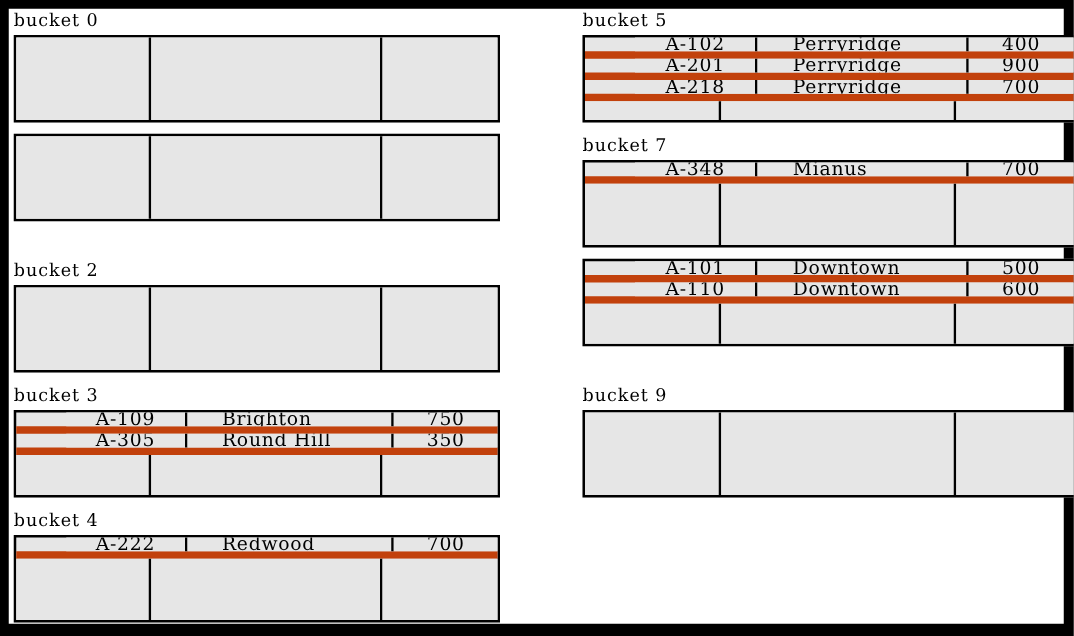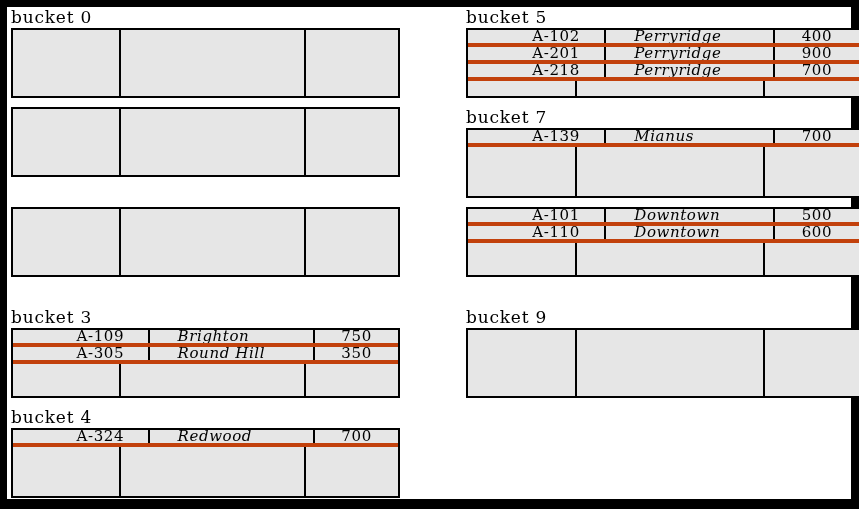--- a/index.html
+++ b/index.html
@@ -28,40 +28,40 @@
     top: 0;
   }
   #col-left  { left: 4px;   width: 389px; }
   #col-right { left: 448px; width: 395px; margin-left: 11px; }
 
   .bucket-section {
     height: 100px;
   }
   .bucket-label {
     height: 21px;
-    font-size: 17px;
+    font-size: 14px;
     line-height: 20px;
     letter-spacing: 0.8px;
     color: #000000;
     white-space: pre;
   }
   .bucket-box {
     height: 70px;
     box-sizing: border-box;
     border: 2px solid #000000;
     background: #e6e6e6;
     display: flex;
     flex-direction: column;
   }
   .bucket-row {
     display: flex;
     flex: 0 0 auto;
     height: 17px;
     box-sizing: border-box;
-    border-bottom: 4px solid #c2410c;
+    border-bottom: 6px solid #c2410c;
     padding-left: 40px;
   }
   .bucket-empty {
     display: flex;
     flex: 1 1 auto;
   }
   .cell {
     box-sizing: border-box;
     height: 100%;
     display: flex;
@@ -72,21 +72,20 @@
   .c1 {
     width: 28%;
     border-right: 2px solid #000000;
     justify-content: center;
   }
   .c2 {
     width: 48%;
     border-right: 2px solid #000000;
     justify-content: flex-start;
     padding-left: 28px;
-    font-style: italic;
   }
   .c3 {
     width: 24%;
     justify-content: center;
   }
   .bucket-row .cell {
     font-size: 15px;
     line-height: 15px;
     letter-spacing: 0.6px;
     white-space: pre;
@@ -111,20 +110,21 @@
         <div class="bucket-section">
           <div class="bucket-box">
             <div class="bucket-empty">
               <div class="cell c1"></div>
               <div class="cell c2"></div>
               <div class="cell c3"></div>
             </div>
           </div>
         </div>
         <div class="bucket-section">
+          <div class="bucket-label">bucket 2</div>
           <div class="bucket-box">
             <div class="bucket-empty">
               <div class="cell c1"></div>
               <div class="cell c2"></div>
               <div class="cell c3"></div>
             </div>
           </div>
         </div>
         <div class="bucket-section">
           <div class="bucket-label">bucket 3</div>
@@ -143,21 +143,21 @@
               <div class="cell c1"></div>
               <div class="cell c2"></div>
               <div class="cell c3"></div>
             </div>
           </div>
         </div>
         <div class="bucket-section">
           <div class="bucket-label">bucket 4</div>
           <div class="bucket-box">
             <div class="bucket-row">
-              <div class="cell c1">A-324</div>
+              <div class="cell c1">A-222</div>
               <div class="cell c2">Redwood</div>
               <div class="cell c3">700</div>
             </div>
             <div class="bucket-empty">
               <div class="cell c1"></div>
               <div class="cell c2"></div>
               <div class="cell c3"></div>
             </div>
           </div>
         </div>
@@ -185,21 +185,21 @@
               <div class="cell c1"></div>
               <div class="cell c2"></div>
               <div class="cell c3"></div>
             </div>
           </div>
         </div>
         <div class="bucket-section">
           <div class="bucket-label">bucket 7</div>
           <div class="bucket-box">
             <div class="bucket-row">
-              <div class="cell c1">A-139</div>
+              <div class="cell c1">A-348</div>
               <div class="cell c2">Mianus</div>
               <div class="cell c3">700</div>
             </div>
             <div class="bucket-empty">
               <div class="cell c1"></div>
               <div class="cell c2"></div>
               <div class="cell c3"></div>
             </div>
           </div>
         </div>

